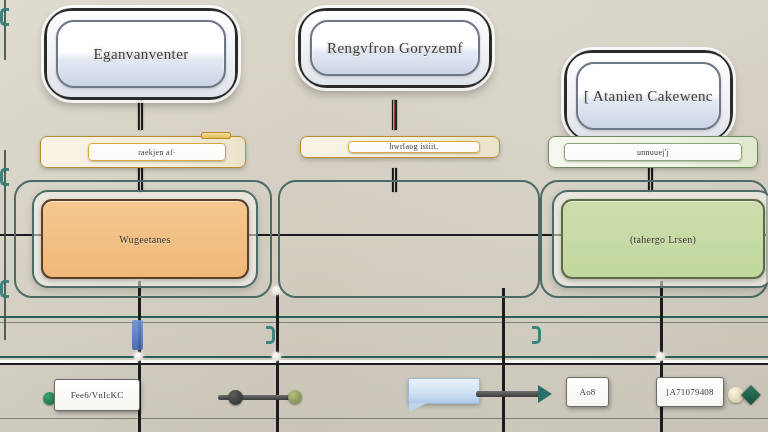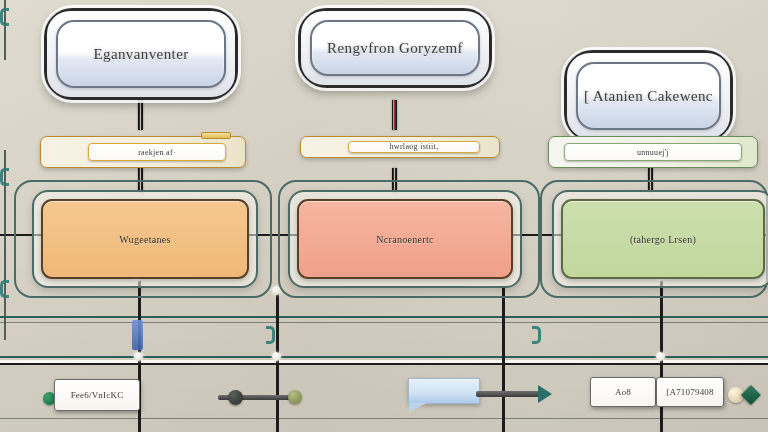--- a/index.html
+++ b/index.html
@@ -288,25 +288,20 @@
       <span class="strip-label">unnuuej'j</span>
     </div>
   </div>
 
   <div class="proc-wrap" style="left:32px; top:190px; width:226px; height:98px;">
     <div class="proc orange">
       <span class="proc-label">Wugeetanes</span>
     </div>
   </div>
 
-  <div class="proc-wrap" style="left:288px; top:190px; width:234px; height:98px;">
-    <div class="proc salmon">
-      <span class="proc-label">Ncranoenertc</span>
-    </div>
-  </div>
 
   <div class="proc-wrap" style="left:552px; top:190px; width:222px; height:98px;">
     <div class="proc olive">
       <span class="proc-label">(tahergo Lrsen)</span>
     </div>
   </div>
 
   <div class="dot green" style="left:43px; top:392px; width:13px; height:13px;"></div>
   <div class="arrow-line" style="left:55px; top:396px; width:26px; height:3px;"></div>
 
@@ -317,21 +312,21 @@
 
   <div class="arrow-line" style="left:218px; top:395px; width:80px; height:5px;"></div>
   <div class="dot dark" style="left:228px; top:390px; width:15px; height:15px;"></div>
   <div class="dot olive" style="left:288px; top:390px; width:14px; height:14px;"></div>
 
 
   <div class="banner" style="left:408px; top:378px; width:72px; height:26px;"></div>
   <div class="arrow-line" style="left:476px; top:391px; width:66px; height:6px;"></div>
   <div class="arrow-head" style="left:538px; top:385px;"></div>
 
-  <div class="node" style="left:566px; top:377px; width:66px; height:30px;margin-left:24px;">
+  <div class="node" style="left:566px; top:377px; width:43px; height:30px;">
     <span class="node-label">Ao8</span>
   </div>
 
   <div class="node" style="left:656px; top:377px; width:68px; height:30px;">
     <span class="node-label">[A71079408</span>
   </div>
 
   <div class="dot cream" style="left:728px; top:387px; width:16px; height:16px;"></div>
   <div class="diamond" style="left:744px; top:388px; width:14px; height:14px;"></div>
 

